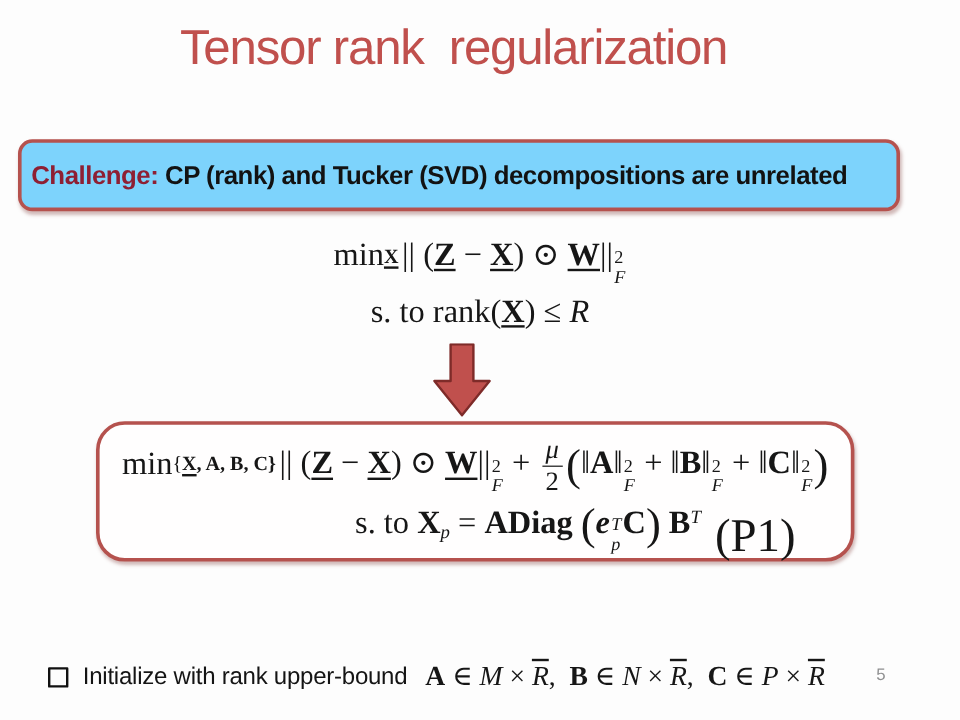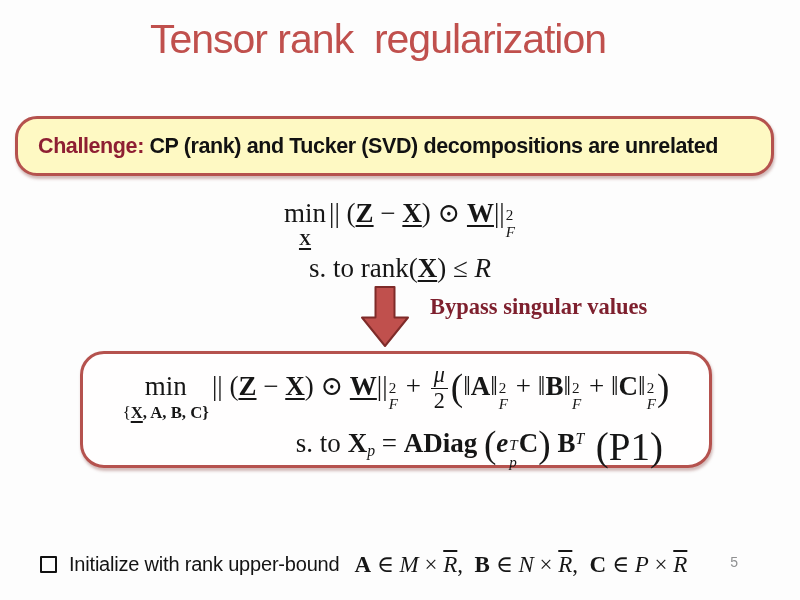--- a/index.html
+++ b/index.html
@@ -5,36 +5,36 @@
   html,body{margin:0;padding:0;}
   body{width:800px;height:600px;background:#fdfdfd;overflow:hidden;
        font-family:"Liberation Sans",sans-serif;color:#151515;position:relative;}
   .slide{position:absolute;inset:0;}
 
   .title{position:absolute;top:16px;left:0;width:100%;text-align:center;
          transform:translateX(-22px);font-size:41px;font-weight:400;
          letter-spacing:-1px;color:#c0504d;white-space:pre;margin:0;}
 
   .challenge-box{position:absolute;left:15px;top:116px;width:713px;height:30px;
-         border:3px solid #b5524e;border-radius:22px;background:#fef9c3;
-         padding:12px 20px;display:flex;align-items:center;
+         border:3px solid #b5524e;border-radius:12px;background:#7dd3fc;
+         padding:12px 8px;display:flex;align-items:center;
          box-shadow:1px 2.5px 3px rgba(130,60,58,.35);
          font-size:21.5px;font-weight:700;letter-spacing:-0.4px;white-space:pre;}
   .ch-label{color:#8e1f33;}
   .ch-text{color:#121212;text-align:right;}
 
   .math{font-family:"Liberation Serif","DejaVu Serif",serif;color:#161616;}
   .tk{white-space:pre;}
   .b{font-weight:700;}
   .i{font-style:italic;}
   .bi{font-weight:700;font-style:italic;}
   .bu{font-weight:700;text-decoration:underline;
       text-decoration-thickness:1.5px;text-underline-offset:3px;}
   .ob{font-style:italic;text-decoration:overline;text-decoration-thickness:1.5px;}
-  .minun{display:inline-flex;flex-direction:column;align-items:center;margin-right:3px;}
+  .minun{display:inline-flex;flex-direction:row;align-items:center;margin-right:3px;}
   .minsub{font-size:0.62em;line-height:1;margin-top:3px;}
   .supsub{display:inline-flex;flex-direction:column;align-items:flex-start;
           font-size:0.56em;line-height:1.08;vertical-align:0.12em;margin:0 1px;}
   .frac{display:inline-flex;flex-direction:column;align-items:center;
         vertical-align:middle;font-size:0.82em;line-height:1.12;margin:0 3px;}
   .frac .num{border-bottom:1.6px solid #161616;padding:0 3px;}
   .bigp{font-size:1.38em;vertical-align:-0.14em;}
   .ssub{font-size:0.58em;vertical-align:-0.28em;}
   .ssup{font-size:0.58em;vertical-align:0.5em;}
 
@@ -78,21 +78,20 @@
           <span class="tk">2</span>
           <span class="i tk">F</span>
         </span></div>
     <div class="line2"><span class="tk">s. to rank(</span><span class="bu tk">X</span><span class="tk">) ≤ </span><span class="i tk">R</span></div>
   </div>
 
   <svg class="arrow" width="50" height="62" viewBox="0 0 50 62">
       <path stroke="#7e2b29" stroke-width="2" stroke-linejoin="round" d="M15.5,1 H34.5 V31.5 H48 L25,60 L2,31.5 H15.5 Z" fill="#c0504d"></path>
     </svg>
 
-  <div class="bypass">Bypass singular values</div>
 
   <div class="p1-box math">
     <div class="line1"><span class="minun">
           <span class="tk">min</span>
           <span class="minsub"><span class="tk">{</span><span class="bu tk">X</span><span class="b tk">, A, B, C}</span></span>
         </span><span class="tk">|| (</span><span class="bu tk">Z</span><span class="tk"> − </span><span class="bu tk">X</span><span class="tk">) ⊙ </span><span class="bu tk">W</span><span class="tk">||</span><span class="supsub">
           <span class="tk">2</span>
           <span class="i tk">F</span>
         </span><span class="tk"> + </span><span class="frac">
           <span class="num i tk">μ</span>

